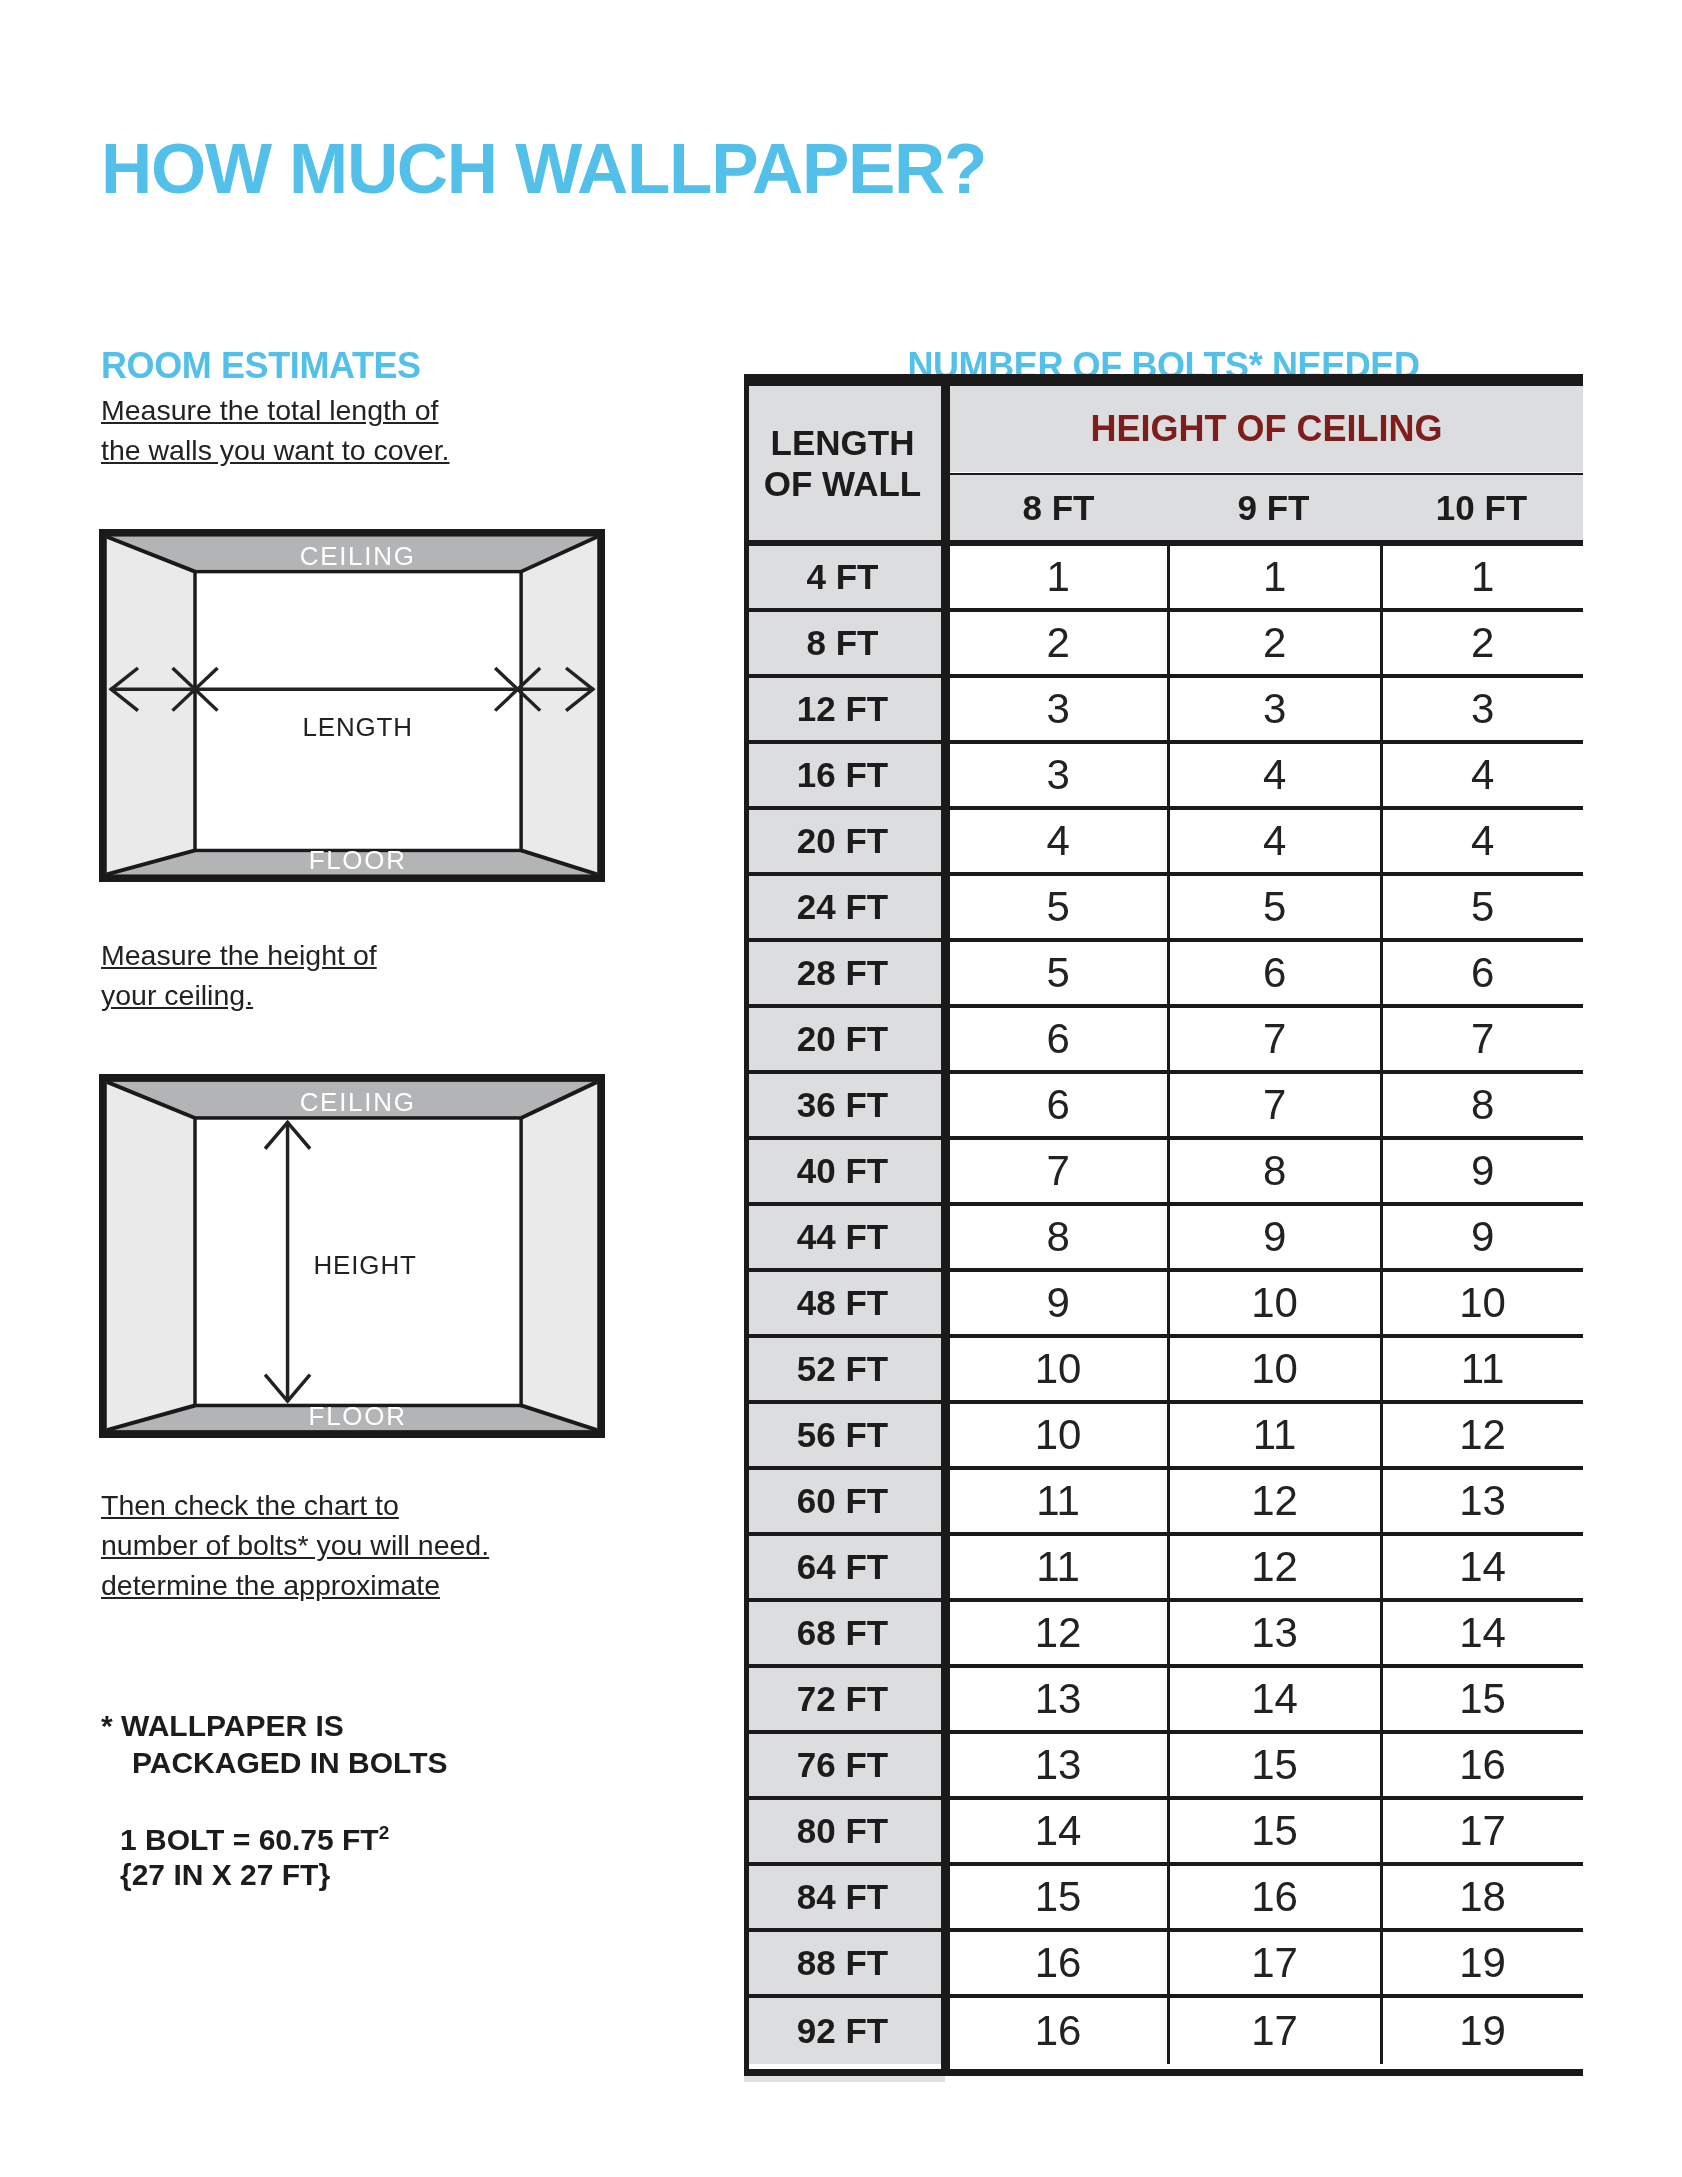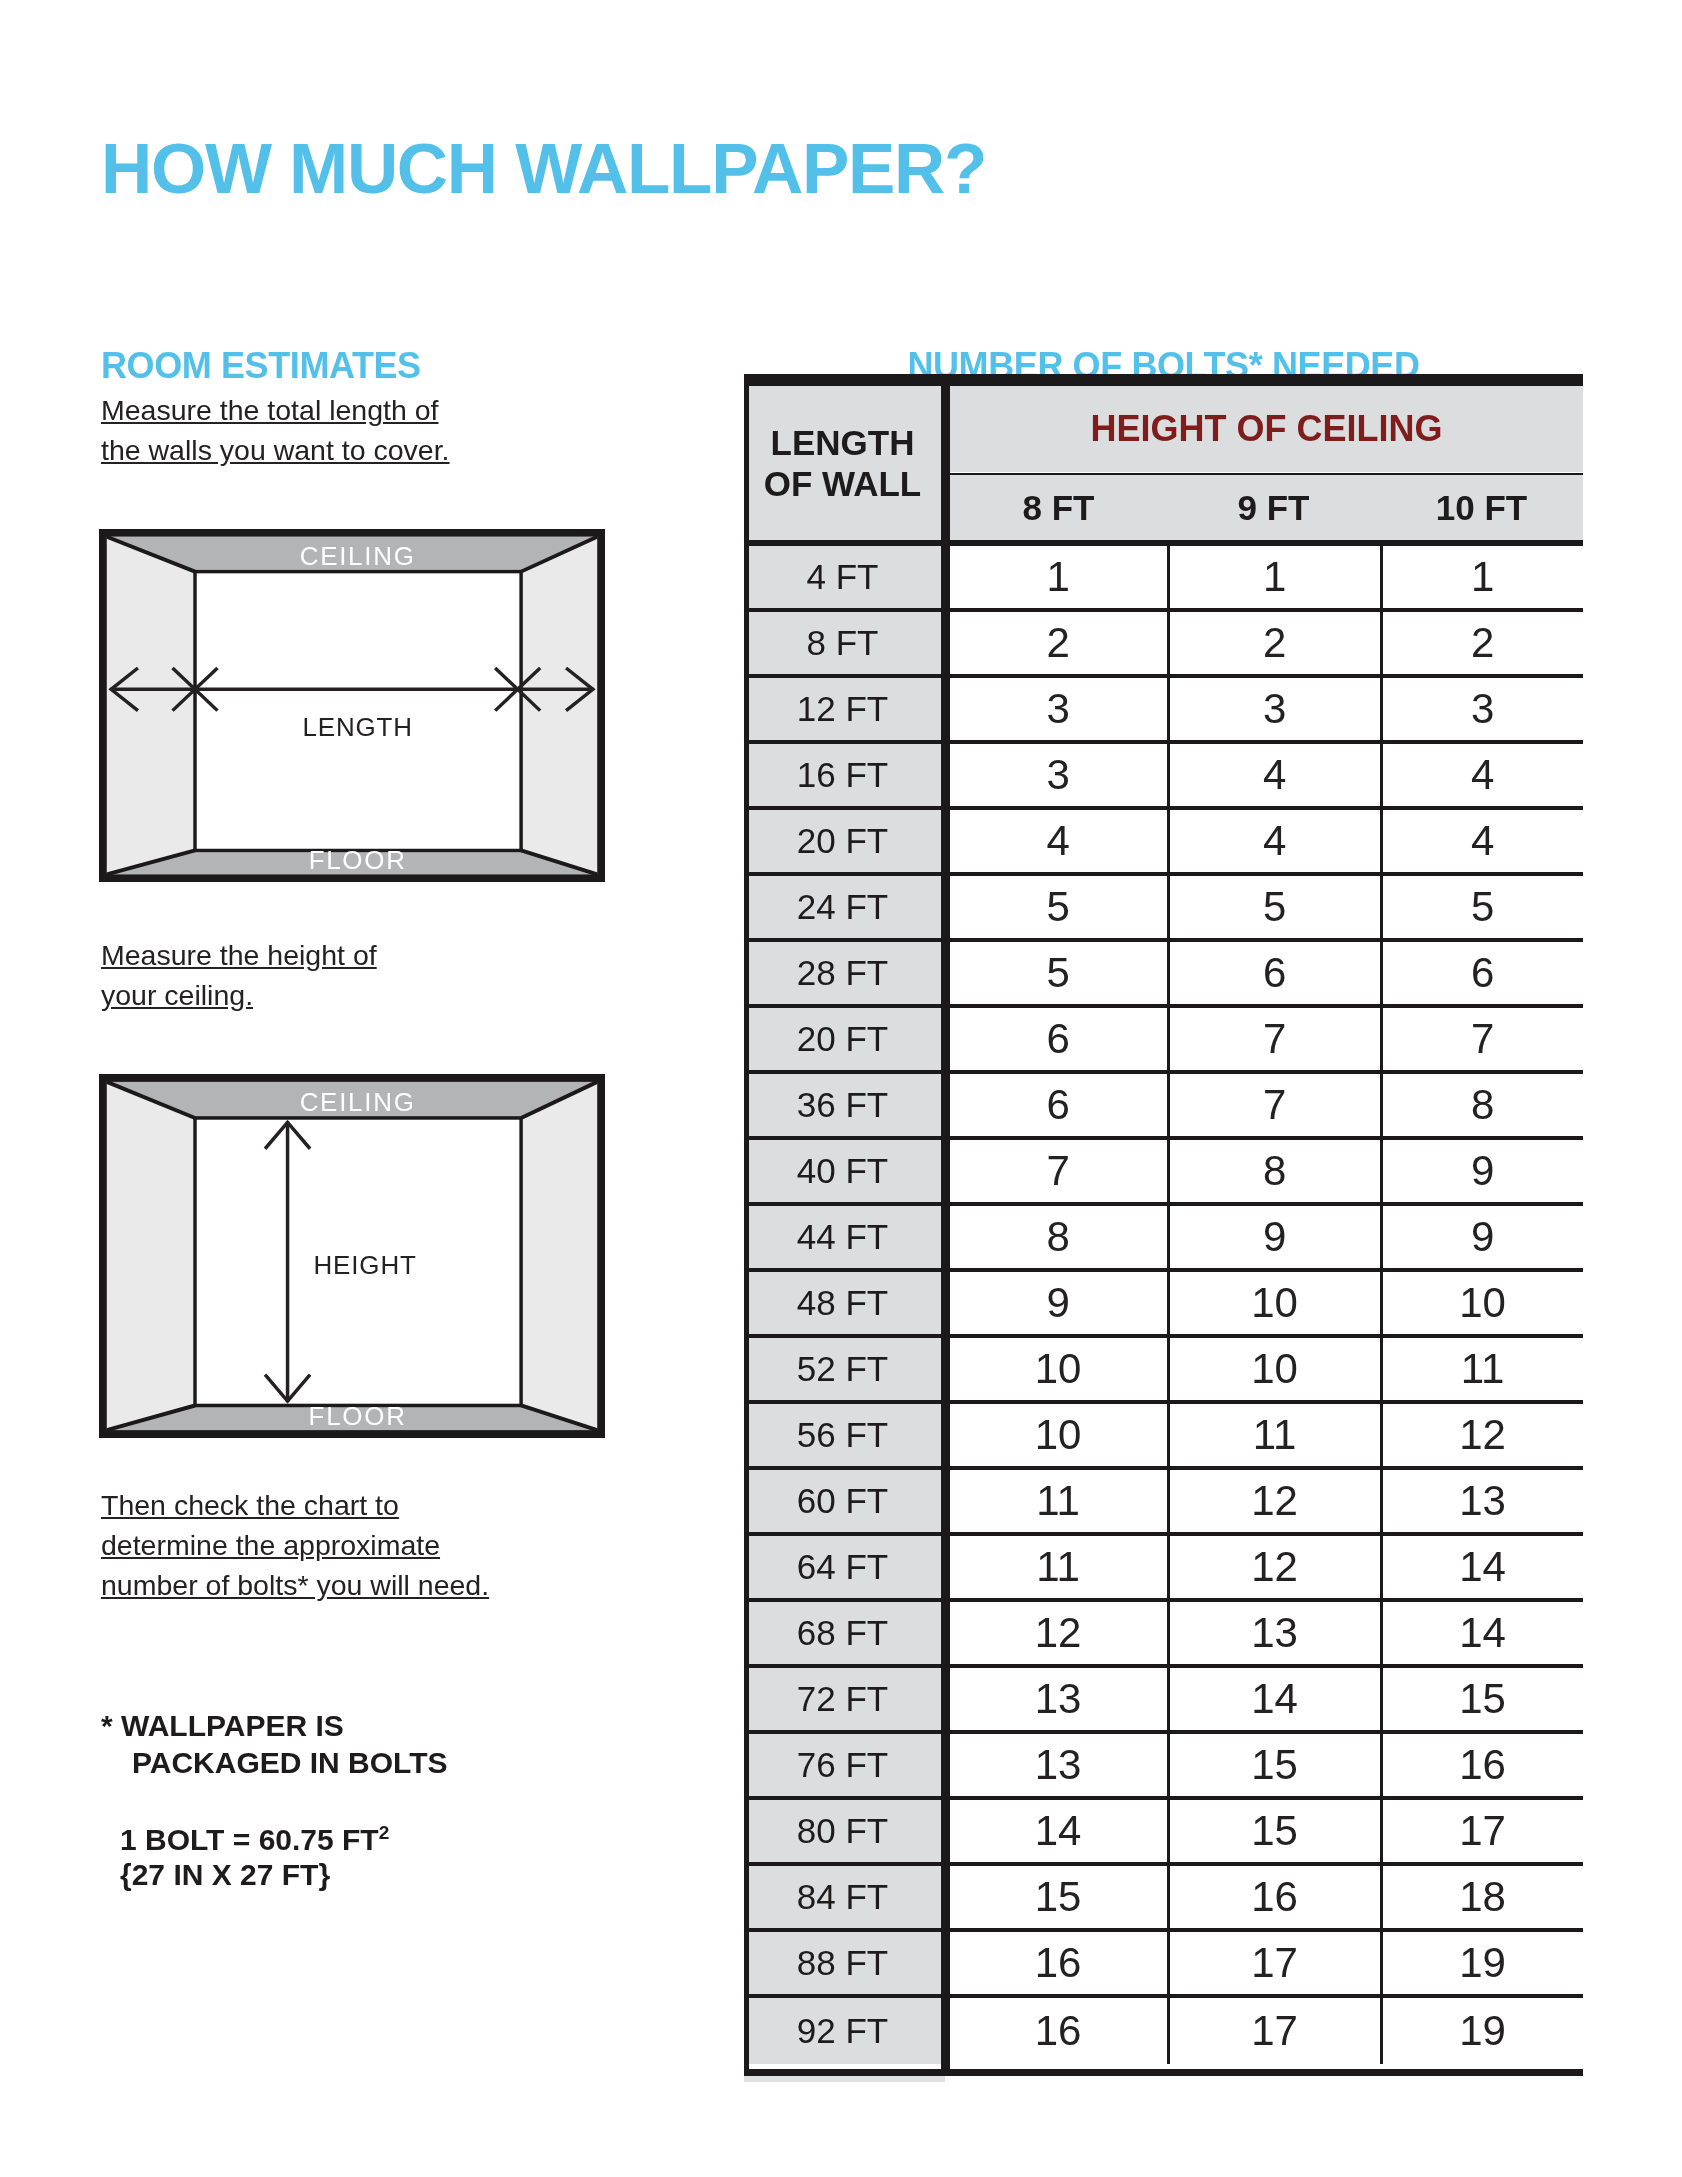--- a/index.html
+++ b/index.html
@@ -49,21 +49,21 @@
   .t-thinline{position:absolute;left:206px;top:99px;width:633px;height:2.6px;background:#1c191a;}
   .t-subrow{position:absolute;left:206px;top:101px;width:633px;height:65px;background:#dcddde;
       display:grid;grid-template-columns:217px 213px 203px;}
   .t-subcell{display:flex;align-items:center;justify-content:center;font-weight:bold;font-size:35px;color:#1e1b1c;}
   .t-thickline{position:absolute;left:0;top:166px;width:839px;height:6px;background:#1c191a;}
   .t-body{position:absolute;left:0;top:172px;width:839px;}
   .t-row{display:grid;grid-template-columns:197px 8.6px 217px 213px 203px;height:66px;
       box-sizing:border-box;border-bottom:4.3px solid #1c191a;}
   .t-row:last-child{border-bottom:none;}
   .t-rlabel{background:#dcddde;display:flex;align-items:center;justify-content:center;
-      font-weight:normal;font-size:35px;color:#1e1b1c;}
+      font-weight:bold;font-size:35px;color:#1e1b1c;}
   .t-gap{background:transparent;}
   .t-cell{background:#ffffff;display:flex;align-items:center;justify-content:center;
       font-size:42px;color:#242122;}
   .t-cell.sep{border-left:3.5px solid #1c191a;}
   .t-bottombar{position:absolute;left:0;top:1695px;width:839px;height:7px;background:#1c191a;}
   .t-stub{position:absolute;left:0;top:1702px;width:201px;height:6px;background:#e0e1e3;}
 </style>
 </head>
 <body>
 
@@ -125,22 +125,22 @@
     <g>
       <line class="dg-arrow" x1="218" y1="54" x2="218" y2="373"></line>
       <polyline class="dg-arrow" points="192,85 218,55 244,85"></polyline>
       <polyline class="dg-arrow" points="192,342 218,372 244,342"></polyline>
     </g>
     <text class="dg-dktext" x="248" y="228" text-anchor="start">HEIGHT</text>
   </svg>
 
   <div class="abs para para--3">
     <div>Then check the chart to</div>
+    <div>number of bolts* you will need.</div>
     <div>determine the approximate</div>
-    <div>number of bolts* you will need.</div>
   </div>
 
   <div class="abs note">
     <div>* WALLPAPER IS</div>
     <div class="indent">PACKAGED IN BOLTS</div>
   </div>
 
   <div class="abs boltinfo">
     <div><span>1 BOLT = 60.75 FT</span><sup>2</sup></div>
     <div>{27 IN X 27 FT}</div>

